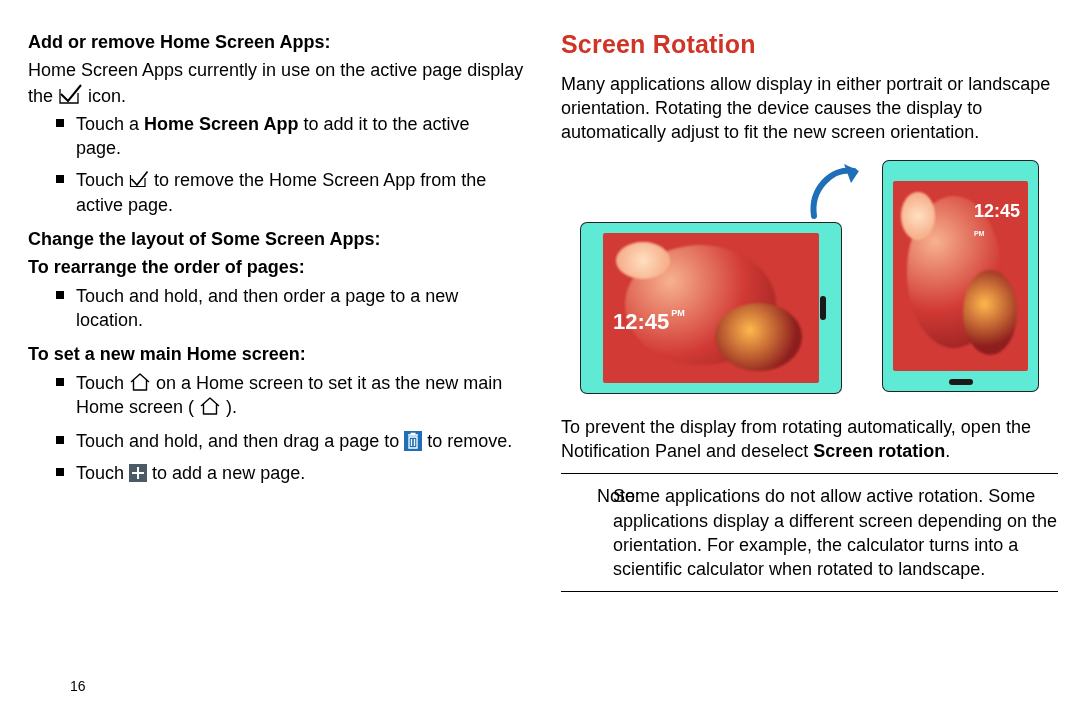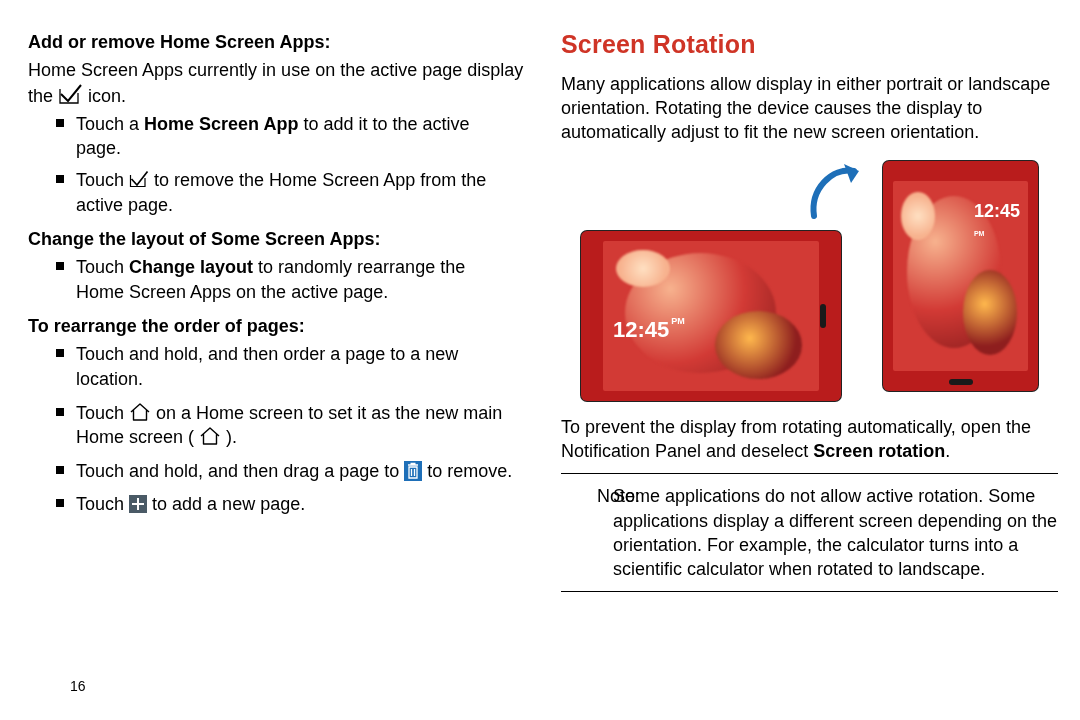--- a/index.html
+++ b/index.html
@@ -73,25 +73,25 @@
   .icon-trash { width: 18px; height: 20px; vertical-align: -4px; }
 
   
   .tablets {
     position: relative;
     height: 240px;
     margin: 16px 0 14px 0;
   }
   .tablet {
     position: absolute;
-    background: #b91c1c;
+    background: #5eead4;
     border-radius: 6px;
     box-shadow: 0 0 0 1px #222;
   }
-  .tablet.landscape { left: 20px; bottom: 0; width: 260px; height: 170px; }
+  .tablet.landscape { left: 20px; bottom: 8px; width: 260px; height: 170px; }
   .tablet.portrait  { right: 20px; top: 0; width: 155px; height: 230px; }
   .tablet .screen {
     position: absolute;
     background: #d23a35;
     border-radius: 2px;
     overflow: hidden;
   }
   .tablet.landscape .screen { left: 22px; right: 22px; top: 10px; bottom: 10px; }
   .tablet.portrait  .screen { left: 10px; right: 10px; top: 20px; bottom: 20px; }
 
@@ -173,31 +173,27 @@
           <svg viewBox="0 0 20 18" width="20" height="18">
             <path d="M1.5 5 L1.5 16.5 L16 16.5 L16 8" fill="none" stroke="#000" stroke-width="1.2"></path>
             <path d="M2.5 9 L8 15 L18.5 1.5" fill="none" stroke="#000" stroke-width="1.7"></path>
           </svg>
         </span>
         <span> to remove the Home Screen App from the active page.</span>
       </li>
     </ul>
 
     <p class="subhead">Change the layout of Some Screen Apps:</p>
-    <ul class="bulleted">
-      <li>
-        <span>Touch </span><span class="bold">Change layout</span><span> to randomly rearrange the Home Screen Apps on the active page.</span>
-      </li>
-    </ul>
 
     <p class="subhead">To rearrange the order of pages:</p>
     <ul class="bulleted">
       <li>Touch and hold, and then order a page to a new location.</li>
     </ul>
 
+    <p class="subhead">To set a new main Home screen:</p>
     <ul class="bulleted">
       <li>
         <span>Touch </span>
         <span class="icon icon-house">
           <svg viewBox="0 0 22 18" width="22" height="18">
             <path d="M2 9 L11 1 L20 9 M4.5 7 L4.5 17 L17.5 17 L17.5 7" fill="none" stroke="#000" stroke-width="1.4" stroke-linejoin="round"></path>
           </svg>
         </span>
         <span> on a Home screen to set it as the new main Home screen ( </span>
         <span class="icon icon-house">

